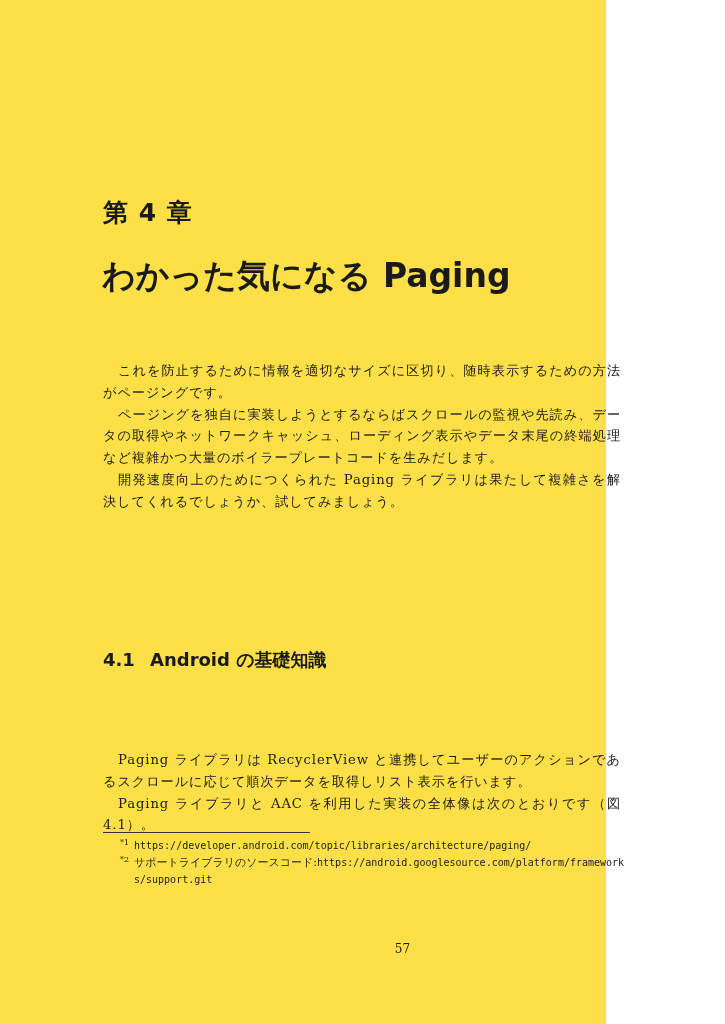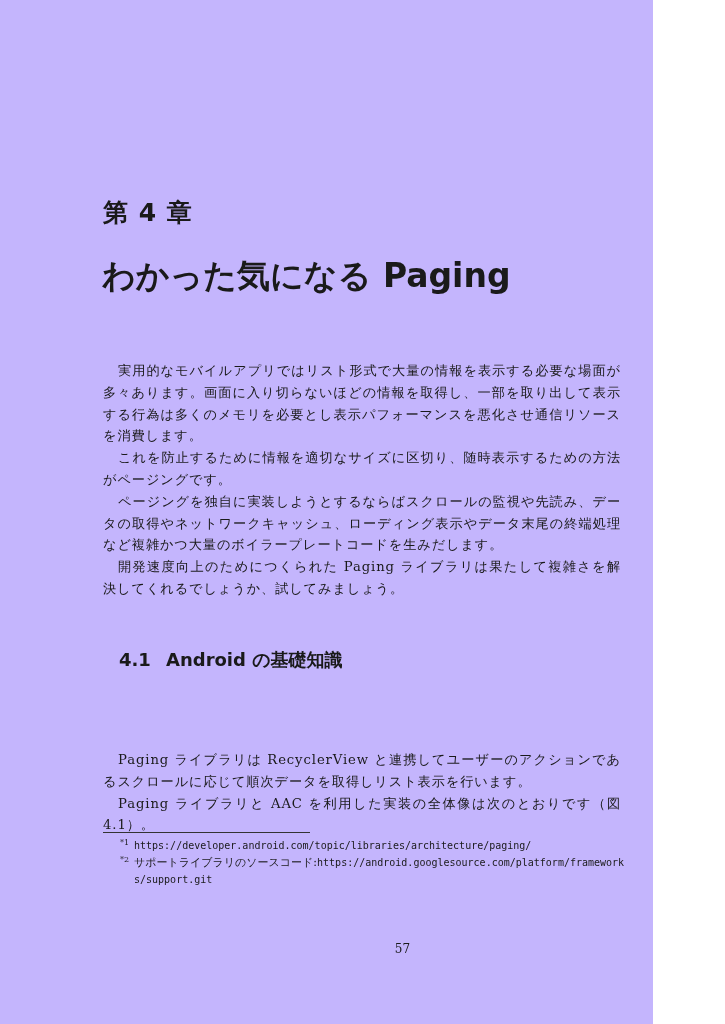--- a/index.html
+++ b/index.html
@@ -1,38 +1,38 @@
 <!DOCTYPE html>
 <html><head>
 <meta charset="utf-8">
 <style>
   html, body { margin: 0; padding: 0; background: #ffffff; }
   body { width: 725px; height: 1024px; position: relative; overflow: hidden; color: #1a1a1a; }
-  .page { position: absolute; left: 0; top: 0; width: 653px; height: 1024px; background: #c4b5fd; }
+  .page { position: absolute; left: 0; top: 0; width: 606px; height: 1024px; background: #fde047; }
   .chapter-label {
     position: absolute; left: 103px; top: 196px;
     font-family: "DejaVu Sans", sans-serif; font-weight: bold; font-size: 25px; letter-spacing: 1px;
   }
   .chapter-title {
     position: absolute; left: 102px; top: 254px;
     font-family: "DejaVu Sans", sans-serif; font-weight: bold; font-size: 33px; letter-spacing: 0px;
     white-space: nowrap;
   }
   .body-text {
     position: absolute; left: 103px; width: 518px;
     font-family: "DejaVu Serif", serif; font-size: 13.2px; line-height: 21.8px;
     text-align: justify; letter-spacing: 0.9px;
   }
   .body-text p { margin: 0; text-indent: 15px; }
   .intro { top: 360px; }
   .section-heading {
     position: absolute; left: 103px; top: 648px;
     font-family: "DejaVu Sans", sans-serif; font-weight: bold; font-size: 18px; white-space: nowrap;
   }
-  .section-heading .num { display: inline-block; width: 47px; margin-left: 16px; }
+  .section-heading .num { display: inline-block; width: 47px; }
   .section-body { top: 721px; margin-top: 28px; }
   .bold { font-weight: bold; letter-spacing: 0.3px; }
   sup { font-size: 8px; line-height: 0; vertical-align: 5px; }
   .footnote-rule {
     position: absolute; left: 103px; top: 832px; width: 207px; height: 0;
     border-top: 1px solid #333;
   }
   .footnotes {
     position: absolute; left: 120px; top: 837px; width: 505px;
     font-size: 10px; line-height: 17px;
@@ -48,21 +48,20 @@
 </style>
 </head>
 <body>
 
 <div class="page">
 
   <div class="chapter-label">第 4 章</div>
   <div class="chapter-title">わかった気になる Paging</div>
 
   <div class="body-text intro">
-    <p>実用的なモバイルアプリではリスト形式で大量の情報を表示する必要な場面が多々あります。画面に入り切らないほどの情報を取得し、一部を取り出して表示する行為は多くのメモリを必要とし表示パフォーマンスを悪化させ通信リソースを消費します。</p>
     <p>これを防止するために情報を適切なサイズに区切り、随時表示するための方法がページングです。</p>
     <p>ページングを独自に実装しようとするならばスクロールの監視や先読み、データの取得やネットワークキャッシュ、ローディング表示やデータ末尾の終端処理など複雑かつ大量のボイラープレートコードを生みだします。</p>
     <p>開発速度向上のためにつくられた Paging ライブラリは果たして複雑さを解決してくれるでしょうか、試してみましょう。</p>
   </div>
 
   <div class="section-heading">
     <span class="num">4.1</span><span>Android の基礎知識</span>
   </div>
 
   <div class="body-text section-body">

